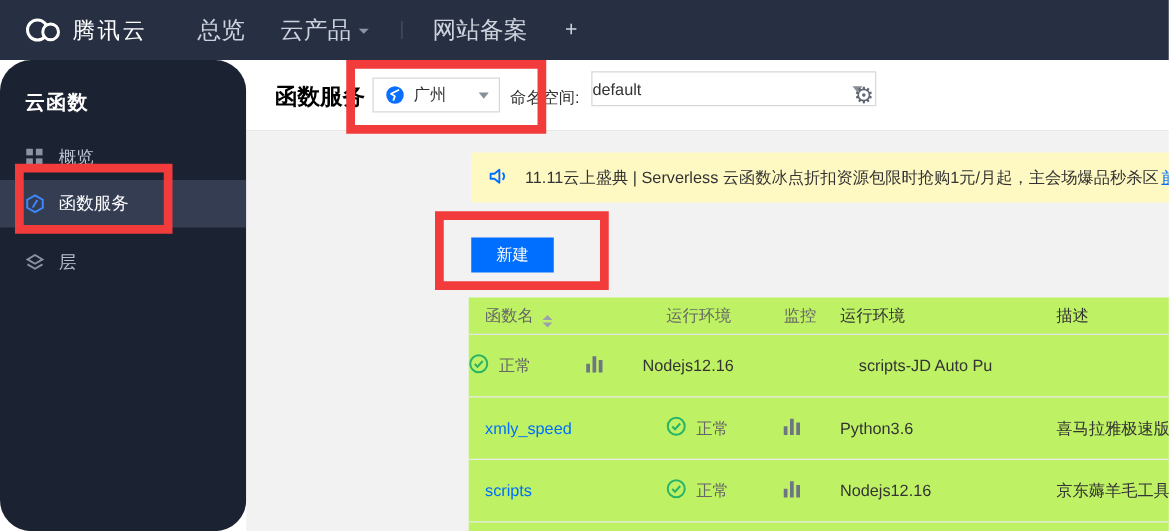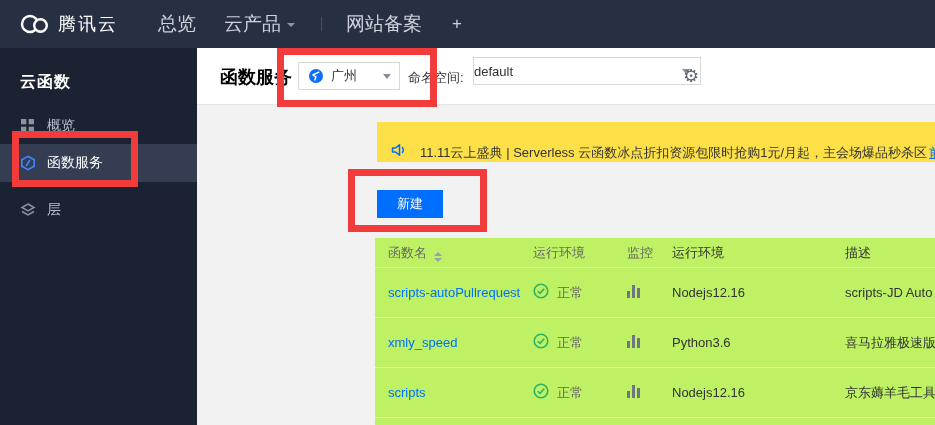--- a/index.html
+++ b/index.html
@@ -16,21 +16,21 @@
   }
   .brand { display: flex; align-items: center; margin-left: 18px; cursor: pointer; }
   .brand-name { font-size: 18px; color: #fff; margin-left: 8px; letter-spacing: 2px; text-align: center; }
   .nav-item { color: #cdd2dc; font-size: 19px; cursor: pointer; display: flex; align-items: center; }
   .nav-item.first { margin-left: 40px; }
   .nav-item + .nav-item { margin-left: 28px; }
   .nav-caret { width: 0; height: 0; border-left: 4px solid transparent; border-right: 4px solid transparent; border-top: 4px solid #8d95a5; margin-left: 6px; margin-top: 2px; }
   .nav-divider { width: 1px; height: 14px; background: #4a5366; margin: 0 24px 0 26px; }
   .nav-plus { color: #cdd2dc; font-size: 17px; margin-left: 30px; cursor: pointer; }
   
-  .sidebar { position: absolute; left: 0; top: 48px; width: 197px; height: 377px; background: #1b2231; }
+  .sidebar { position: absolute; left: 0; top: 48px; width: 197px; height: 377px; background: #1b2231; border-radius: 25px; }
   .sidebar-title { color: #fff; font-size: 16px; font-weight: 700; padding: 24px 0 0 20px; letter-spacing: 1px; }
   .side-item {
     position: absolute; left: 0; width: 197px; height: 36px;
     display: flex; align-items: center; padding-left: 20px; gap: 11px;
     color: #b9c0cd; font-size: 14px; cursor: pointer;
   }
   .side-item.selected { background: #343d52; color: #fff; height: 38px; }
   .side-icon { width: 16px; height: 16px; display: inline-flex; }
   
   .pagehead {
@@ -46,21 +46,21 @@
   .region-label { margin-left: 7px; flex: 1; color: #333; }
   .caret { width: 0; height: 0; border-left: 4px solid transparent; border-right: 4px solid transparent; border-top: 5px solid #878e99; }
   .ns-label { position: absolute; left: 211px; top: 21px; color: #333; }
   .ns-select { left: 276px; top: 9px; width: 228px; padding: 0 10px 0 0; }
   .ns-value { flex: 1; color: #333; }
   .gear { position: absolute; left: 486px; top: 14px; font-size: 18px; color: #5f6774; cursor: pointer; line-height: 28px; }
   
   .content { position: absolute; left: 197px; top: 105px; width: 738px; height: 320px; background: #f2f2f2; }
   .banner {
     position: absolute; left: 180px; top: 17px; width: 558px; height: 40px;
-    background: #fde047; display: flex; align-items: flex-end; overflow: hidden; white-space: nowrap;
+    background: #fef9c3; display: flex; align-items: center; overflow: hidden; white-space: nowrap;
   }
   .banner-icon { margin-left: 13px; flex: 0 0 auto; }
   .banner-text { margin-left: 12px; color: #333; }
   .banner-link { color: #006eff; text-decoration: underline; cursor: pointer; margin-left: 2px; }
   .create-btn {
     position: absolute; left: 180px; top: 85px; width: 66px; height: 28px;
     background: #006eff; color: #fff; border: none; font-size: 13px; cursor: pointer;
     font-family: inherit;
     text-align: center;
   }
@@ -198,21 +198,20 @@
             <i class="sort-down"></i>
           </span>
       </div>
       <div class="c-status">运行环境</div>
       <div class="c-mon">监控</div>
       <div class="c-run">运行环境</div>
       <div class="c-desc">描述</div>
     </div>
 
     <div class="trow">
-      <div class="c-name"><span class="fn-link">scripts-autoPullrequest</span></div>
       <div class="c-status">
         <span>
           <svg width="16" height="16" viewBox="0 0 16 16">
               <circle cx="8" cy="8" r="6.8" fill="none" stroke="#29b366" stroke-width="1.6"></circle>
               <path d="M4.8 8.2l2.2 2.2 4.2-4.6" fill="none" stroke="#29b366" stroke-width="1.6"></path>
             </svg>
         </span>
         <span class="status-text">正常</span>
       </div>
       <div class="c-mon"><span class="bars">

